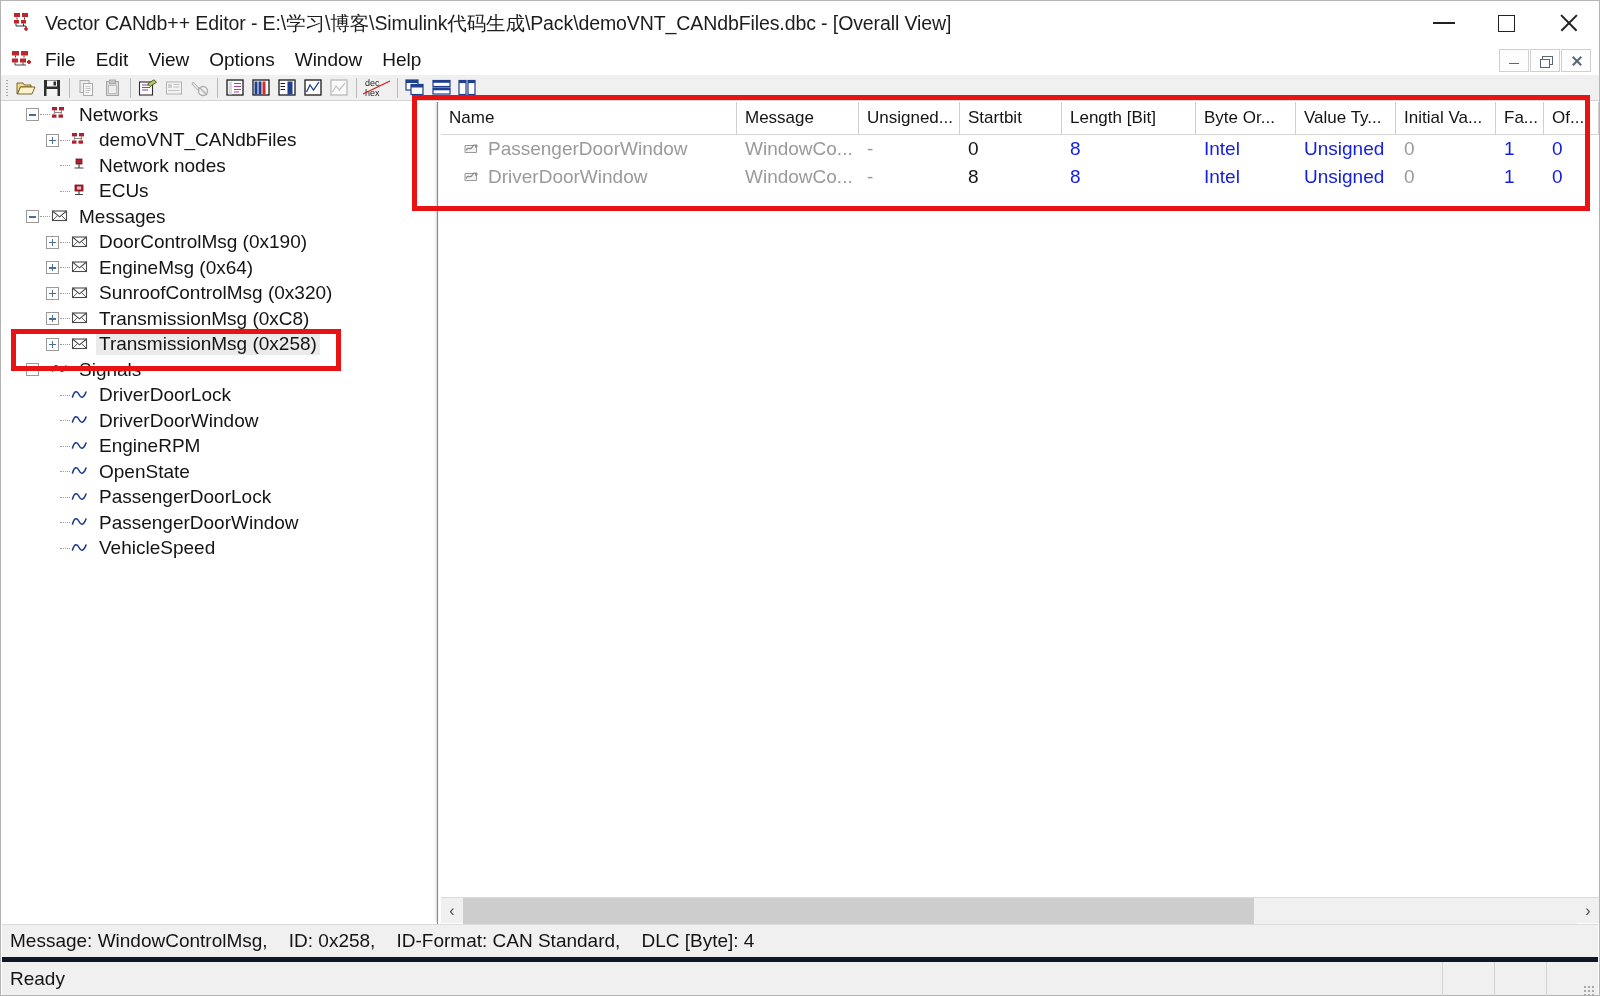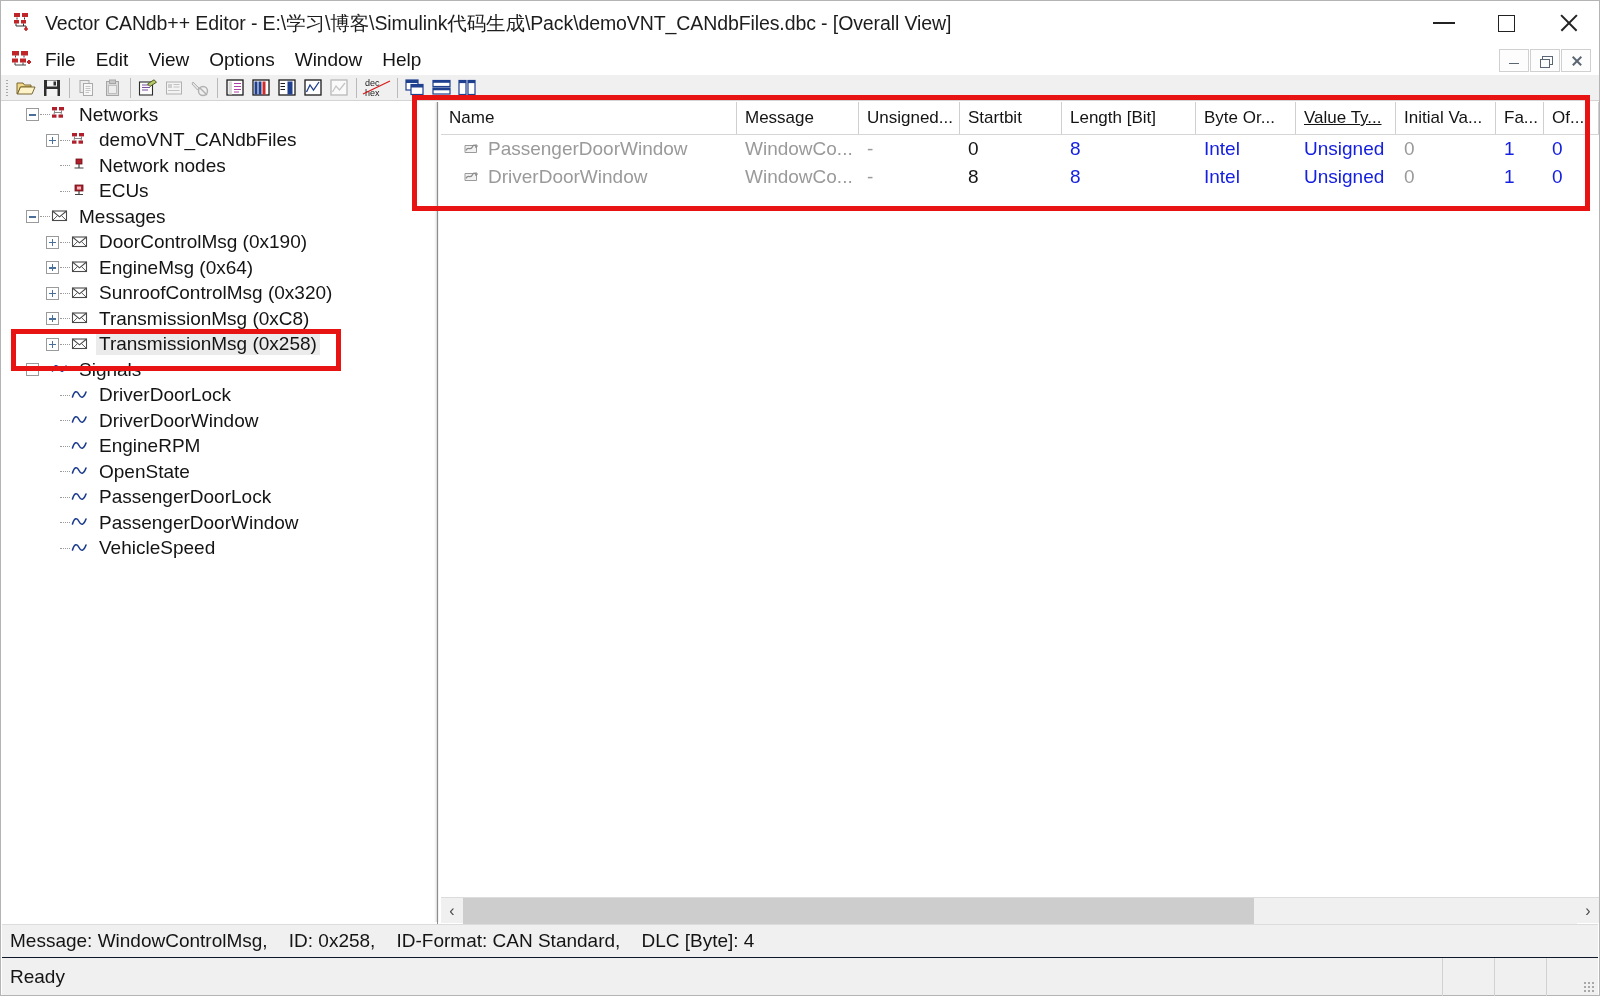--- a/index.html
+++ b/index.html
@@ -186,21 +186,21 @@
   #statusbar1 {
     position: absolute; left: 1px; top: 923px; width: 1596px; height: 33px;
     background: #f0f0f0; border-top: 1px solid #dcdcdc;
     display: flex; align-items: center;
   }
   #statusbar1 .st-text {
     font-size: 19px; color: #141414; margin-left: 8px; white-space: pre;
   }
   #statusbar2 {
     position: absolute; left: 1px; top: 956px; width: 1596px; height: 38px;
-    background: #f0f0f0; border-top: 1px solid #0f172a;
+    background: #f0f0f0; border-top: 5px solid #0f172a;
     display: flex; align-items: center;
   }
   #statusbar2 .st-text {
     font-size: 19px; color: #141414; margin-left: 8px; white-space: pre;
   }
   .st-panes { position: absolute; right: 0; top: 0; height: 38px; display: flex; }
   .st-pane { width: 52px; height: 38px; border-left: 1px solid #d2d2d2; }
   .st-grip {
     position: absolute; right: 3px; bottom: 3px; width: 12px; height: 12px;
     background-image:
@@ -646,21 +646,21 @@
         </div>
         <div class="gh-cell" style="width: 102px;">
           <span>Startbit</span>
         </div>
         <div class="gh-cell" style="width: 134px;">
           <span>Length [Bit]</span>
         </div>
         <div class="gh-cell" style="width: 100px;">
           <span>Byte Or...</span>
         </div>
-        <div class="gh-cell" style="width: 100px; text-decoration: underline;">
+        <div class="gh-cell" style="width: 100px;">
           <span>Value Ty...</span>
         </div>
         <div class="gh-cell" style="width: 100px;">
           <span>Initial Va...</span>
         </div>
         <div class="gh-cell" style="width: 48px;">
           <span>Fa...</span>
         </div>
         <div class="gh-cell" style="width: 55px;">
           <span>Of...</span>

